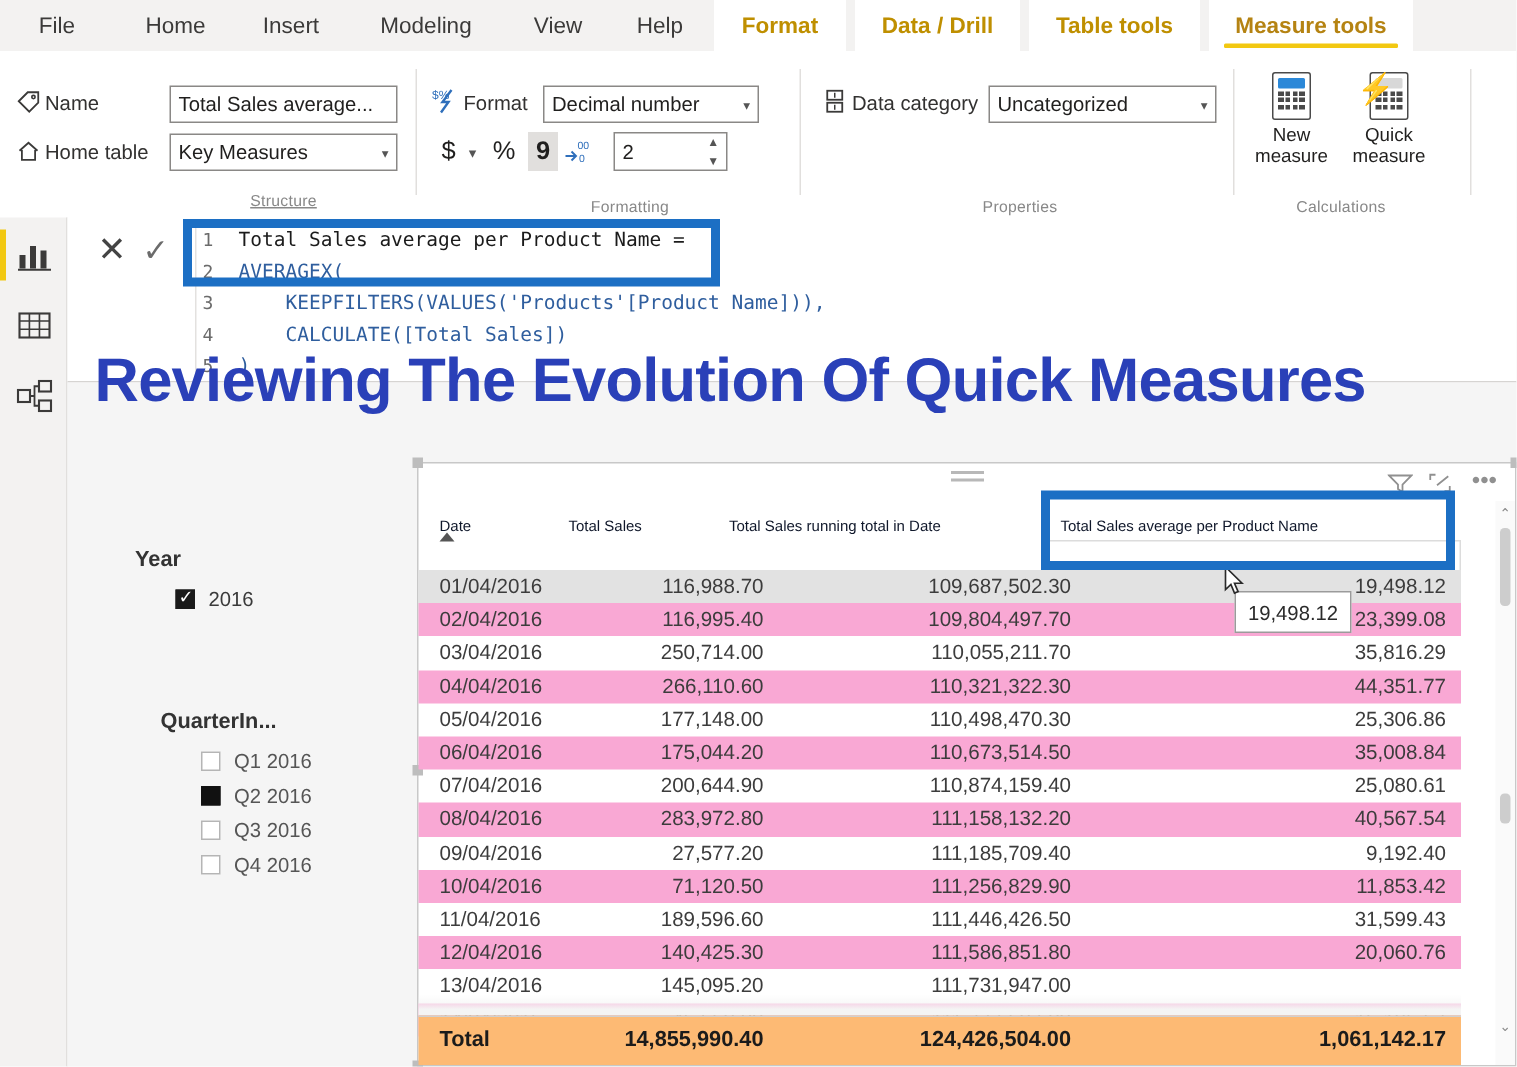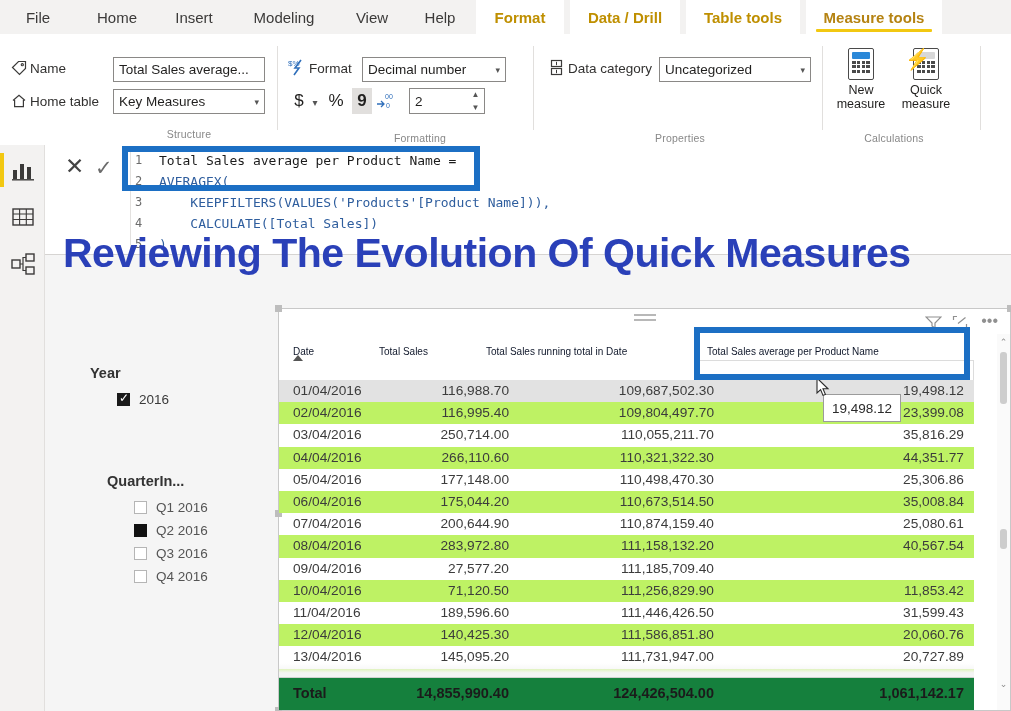--- a/index.html
+++ b/index.html
@@ -111,31 +111,31 @@
 
   #thead { position:absolute; left:0; top:25px; right:0; height:46px; }
   .th { position:absolute; top:0; font-size:10px; color:#0f172a; white-space:nowrap; }
   #sortcaret { position:absolute; left:14px; top:21px; width:0;height:0;
                border-left:5px solid transparent;border-right:5px solid transparent;
                border-bottom:6px solid #555; }
   #hl-header { position:absolute; left:415px; top:26px; width:280px; height:46px;
                background:#fff; border:1px solid #dcdcdc; }
 
   .trow { position:absolute; left:0; width:695px; height:22.2px; font-size:13.7px; color:#3c3c3c; }
-  .trow.alt { background:#bef264; }
+  .trow.alt { background:#f9a8d4; }
   .trow.hover { background:#e2e2e2; }
   .c-date { position:absolute; left:14px; }
   .c-ts   { position:absolute; left:100px; width:130px; text-align:right; }
   .c-run  { position:absolute; left:245px; width:190px; text-align:right; }
   .c-avg  { position:absolute; left:455px; width:230px; text-align:right; }
 
   #fade { position:absolute; left:0; bottom:33px; width:695px; height:14px;
           background:linear-gradient(to bottom, rgba(255,255,255,0) 0%, #f4f4f4 70%, #f4f4f4 100%); }
   #total { position:absolute; left:0; bottom:0; width:695px; height:33px;
-           background:#15803d; border-top:1px solid #d0d0d0;
+           background:#fdba74; border-top:1px solid #d0d0d0;
            font-size:14.5px; font-weight:bold; color:#1b1b1b; }
 
   #tbl-scroll { position:absolute; right:0; top:25px; bottom:0; width:13px; background:#fafafa; }
   #tbl-scroll .arrw { position:absolute; left:0; right:0; text-align:center;
                       font-size:9px; color:#8a8a8a; line-height:12px; }
   #tbl-scroll .thumb { position:absolute; left:3px; width:7px; background:#cdcdcd; border-radius:3px; }
 
   
   .anno { position:absolute; border:6px solid #1c6fc4; pointer-events:none; }
 
@@ -175,21 +175,21 @@
   </div>
 
   <span class="fld-label" style="left:30px; top:94px;">Home table</span>
   <svg style="position:absolute; left:11px; top:93px;" width="16" height="16" viewBox="0 0 16 16">
     <path d="M2 7.5 L8 2.2 L14 7.5 M3.6 7 L3.6 13.6 L12.4 13.6 L12.4 7" fill="none" stroke="#3b3a39" stroke-width="1.2"></path>
   </svg>
   <div class="txtbox" style="left:113px; top:89px; width:152px; height:25px;">
     <span>Key Measures</span>
     <span class="chev">▾</span>
   </div>
-  <div class="grp-label" style="left:113px; top:128px; width:152px;">Structure</div>
+  <div class="grp-label" style="left:113px; top:128px; width:152px;text-decoration:underline;">Structure</div>
   <div class="grp-sep" style="left:277px; top:46px; height:84px;"></div>
 
   <svg style="position:absolute; left:288px; top:58px;" width="20" height="18" viewBox="0 0 20 18">
     <text x="0" y="8" font-size="8" fill="#2f6fbb" font-family="Liberation Sans, sans-serif">$%</text>
     <path d="M13 2 L7 10 L11 10 L6 17" fill="none" stroke="#2f6fbb" stroke-width="1.6"></path>
   </svg>
   <span class="fld-label" style="left:309px; top:61px;">Format</span>
   <div class="txtbox" style="left:362px; top:57px; width:144px; height:25px;">
     <span>Decimal number</span>
     <span class="chev">▾</span>
@@ -432,20 +432,21 @@
         <div class="trow alt" style="top: 226.4px;">
           <span class="c-date" style="top: 3px;">08/04/2016</span>
           <span class="c-ts" style="top: 3px;">283,972.80</span>
           <span class="c-run" style="top: 3px;">111,158,132.20</span>
           <span class="c-avg" style="top: 3px;">40,567.54</span>
         </div>
         <div class="trow" style="top: 248.6px;">
           <span class="c-date" style="top: 3px;">09/04/2016</span>
           <span class="c-ts" style="top: 3px;">27,577.20</span>
           <span class="c-run" style="top: 3px;">111,185,709.40</span>
+          <span class="c-avg" style="top: 3px;">9,192.40</span>
         </div>
         <div class="trow alt" style="top: 270.8px;">
           <span class="c-date" style="top: 3px;">10/04/2016</span>
           <span class="c-ts" style="top: 3px;">71,120.50</span>
           <span class="c-run" style="top: 3px;">111,256,829.90</span>
           <span class="c-avg" style="top: 3px;">11,853.42</span>
         </div>
         <div class="trow" style="top: 293px;">
           <span class="c-date" style="top: 3px;">11/04/2016</span>
           <span class="c-ts" style="top: 3px;">189,596.60</span>
@@ -455,21 +456,20 @@
         <div class="trow alt" style="top: 315.2px;">
           <span class="c-date" style="top: 3px;">12/04/2016</span>
           <span class="c-ts" style="top: 3px;">140,425.30</span>
           <span class="c-run" style="top: 3px;">111,586,851.80</span>
           <span class="c-avg" style="top: 3px;">20,060.76</span>
         </div>
         <div class="trow" style="top: 337.4px;">
           <span class="c-date" style="top: 3px;">13/04/2016</span>
           <span class="c-ts" style="top: 3px;">145,095.20</span>
           <span class="c-run" style="top: 3px;">111,731,947.00</span>
-          <span class="c-avg" style="top: 3px;">20,727.89</span>
         </div>
         <div class="trow alt" style="top: 359.6px;">
           <span class="c-date" style="top: 3px;">14/04/2016</span>
           <span class="c-ts" style="top: 3px;">45,560.00</span>
           <span class="c-run" style="top: 3px;">111,777,507.00</span>
           <span class="c-avg" style="top: 3px;">15,186.67</span>
         </div>
       </div>
     <div id="fade"></div>
 

